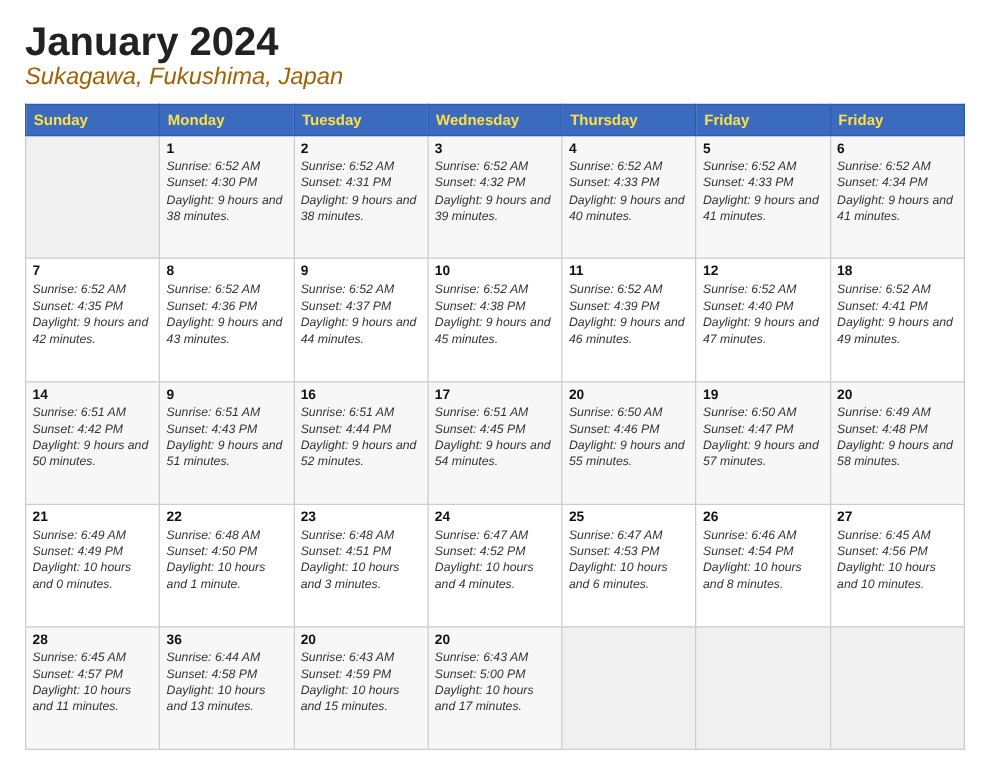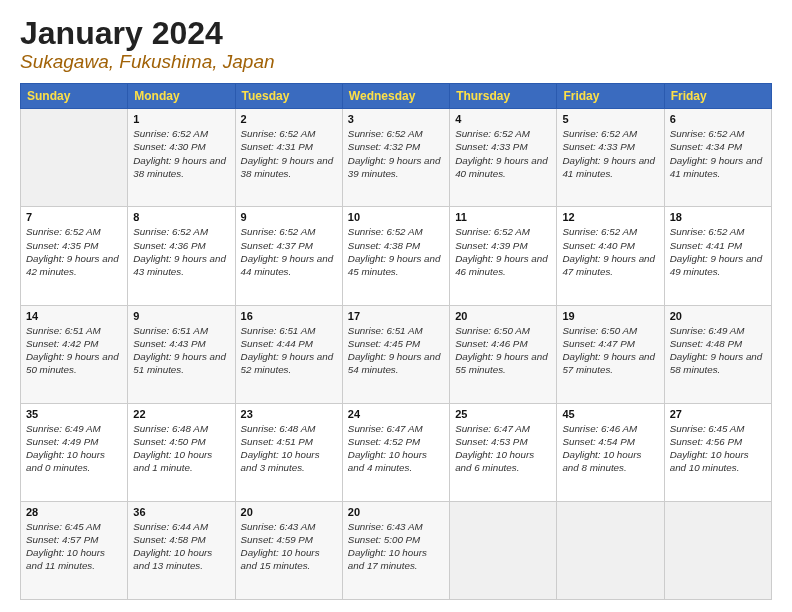--- a/index.html
+++ b/index.html
@@ -200,41 +200,41 @@
             <div class="day-num">19</div>
             <div class="day-info">Sunrise: 6:50 AM<br>Sunset: 4:47 PM<br>Daylight: 9 hours and 57 minutes.</div>
           </td>
           <td>
             <div class="day-num">20</div>
             <div class="day-info">Sunrise: 6:49 AM<br>Sunset: 4:48 PM<br>Daylight: 9 hours and 58 minutes.</div>
           </td>
         </tr>
         <tr>
           <td>
-            <div class="day-num">35</div>
+            <div class="day-num">21</div>
             <div class="day-info">Sunrise: 6:49 AM<br>Sunset: 4:49 PM<br>Daylight: 10 hours and 0 minutes.</div>
           </td>
           <td>
             <div class="day-num">22</div>
             <div class="day-info">Sunrise: 6:48 AM<br>Sunset: 4:50 PM<br>Daylight: 10 hours and 1 minute.</div>
           </td>
           <td>
             <div class="day-num">23</div>
             <div class="day-info">Sunrise: 6:48 AM<br>Sunset: 4:51 PM<br>Daylight: 10 hours and 3 minutes.</div>
           </td>
           <td>
             <div class="day-num">24</div>
             <div class="day-info">Sunrise: 6:47 AM<br>Sunset: 4:52 PM<br>Daylight: 10 hours and 4 minutes.</div>
           </td>
           <td>
             <div class="day-num">25</div>
             <div class="day-info">Sunrise: 6:47 AM<br>Sunset: 4:53 PM<br>Daylight: 10 hours and 6 minutes.</div>
           </td>
           <td>
-            <div class="day-num">45</div>
+            <div class="day-num">26</div>
             <div class="day-info">Sunrise: 6:46 AM<br>Sunset: 4:54 PM<br>Daylight: 10 hours and 8 minutes.</div>
           </td>
           <td>
             <div class="day-num">27</div>
             <div class="day-info">Sunrise: 6:45 AM<br>Sunset: 4:56 PM<br>Daylight: 10 hours and 10 minutes.</div>
           </td>
         </tr>
         <tr>
           <td>
             <div class="day-num">28</div>

